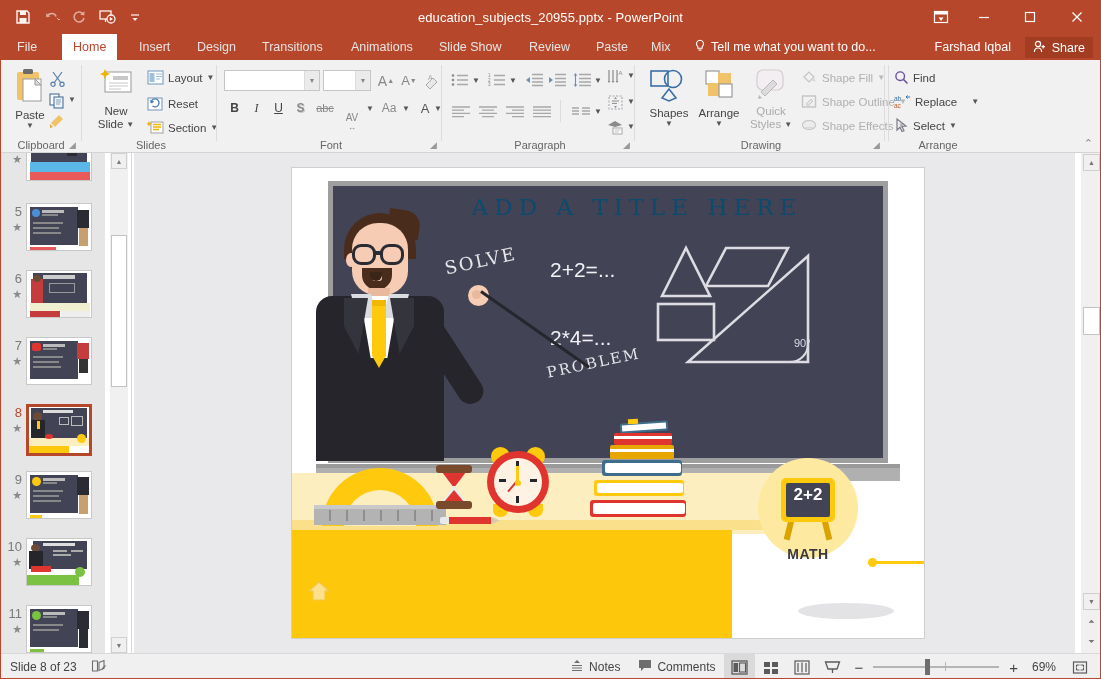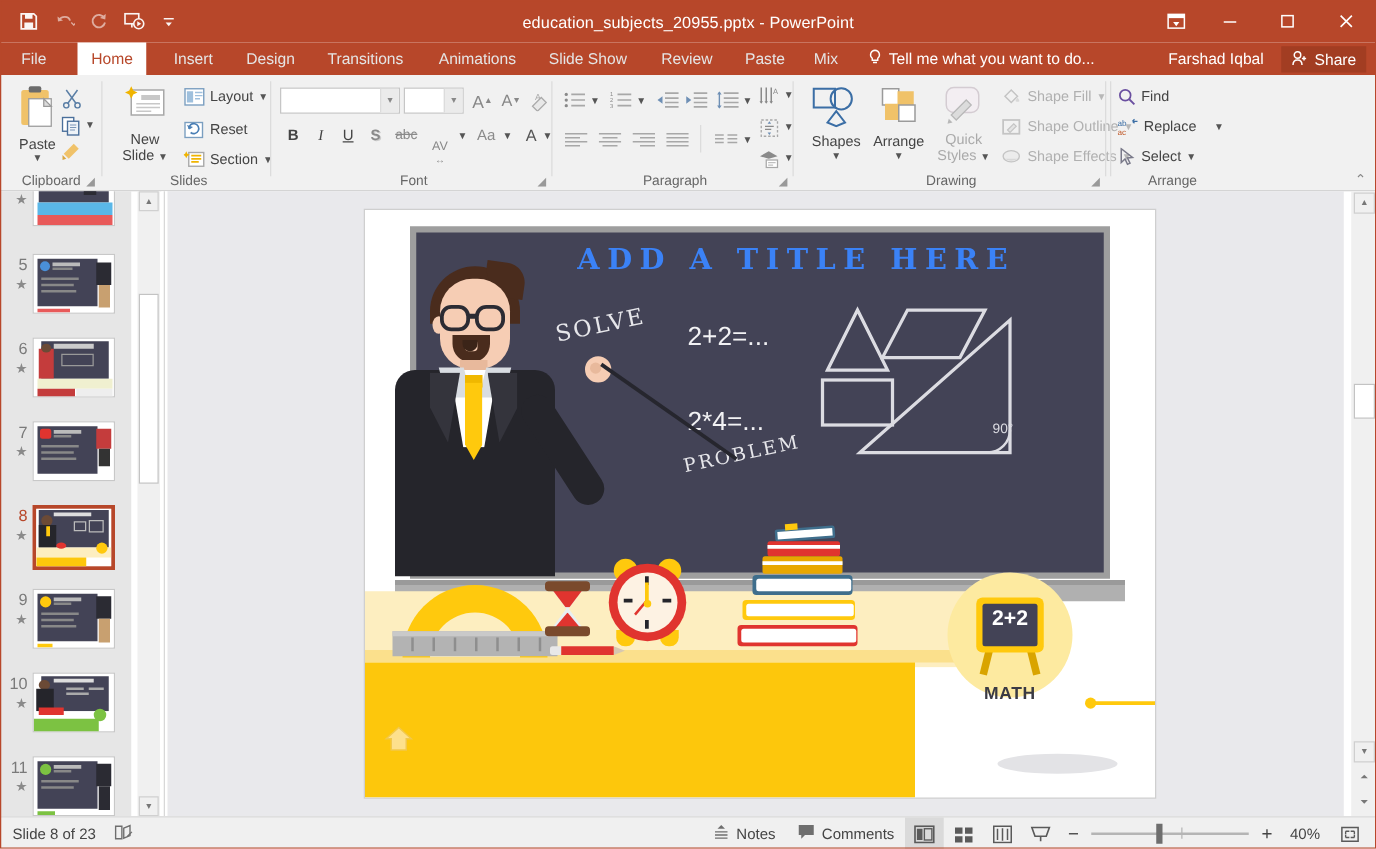--- a/index.html
+++ b/index.html
@@ -134,21 +134,21 @@
   }
 
   
   .board-frame { position:absolute; left:36px; top:13px; width:560px; height:282px; background:#9e9e9e; }
   .board { position:absolute; left:5px; top:5px; right:5px; bottom:5px; background:#434356; }
   .board-ledge { position:absolute; left:24px; top:300px; width:584px; height:13px; background:#b0b0b0; }
   .board-ledge2 { position:absolute; left:24px; top:296px; width:584px; height:5px; background:#9a9a9a; }
 
   .board-title {
     position:absolute; left:130px; top:26px; width:430px; text-align:center;
-    color:#3b82f6; font-family:"DejaVu Serif", serif; font-size:23px; letter-spacing:6px;font-weight:bold;
+    color:#0c4a6e; font-family:"DejaVu Serif", serif; font-size:23px; letter-spacing:6px;
   }
   .solve {
     position:absolute; left:152px; top:82px; color:#e6e6ea;
     font-family:"DejaVu Serif", serif; font-size:18px; letter-spacing:2px;
     transform:rotate(-12deg);
   }
   .problem {
     position:absolute; left:254px; top:186px; color:#e6e6ea;
     font-family:"DejaVu Serif", serif; font-size:15px; letter-spacing:2px;
     transform:rotate(-12deg);
@@ -1080,21 +1080,21 @@
         <span style="font-size:15px;">−</span>
       </div>
       <div class="zoomtrack">
         <div class="line"></div>
         <div class="mid"></div>
         <div class="knob"></div>
       </div>
       <div class="st-item" style="padding:0 6px;">
         <span style="font-size:15px;">+</span>
       </div>
-      <div class="zoompct">40%</div>
+      <div class="zoompct">69%</div>
       <div class="viewbtn">
         <svg width="16" height="15" viewBox="0 0 16 15">
             <rect x="1.5" y="2" width="13" height="11" fill="none" stroke="#5a5a5a" stroke-width="1.2"></rect>
             <path d="M4.5 5 h3 M4.5 5 v2.5 M11.5 5 h-3 M11.5 5 v2.5 M4.5 10 h3 M4.5 10 v-2 M11.5 10 h-3 M11.5 10 v-2" stroke="#5a5a5a" stroke-width="1.1"></path>
           </svg>
       </div>
     </div>
   </div>
 
   <div class="appborder"></div>

